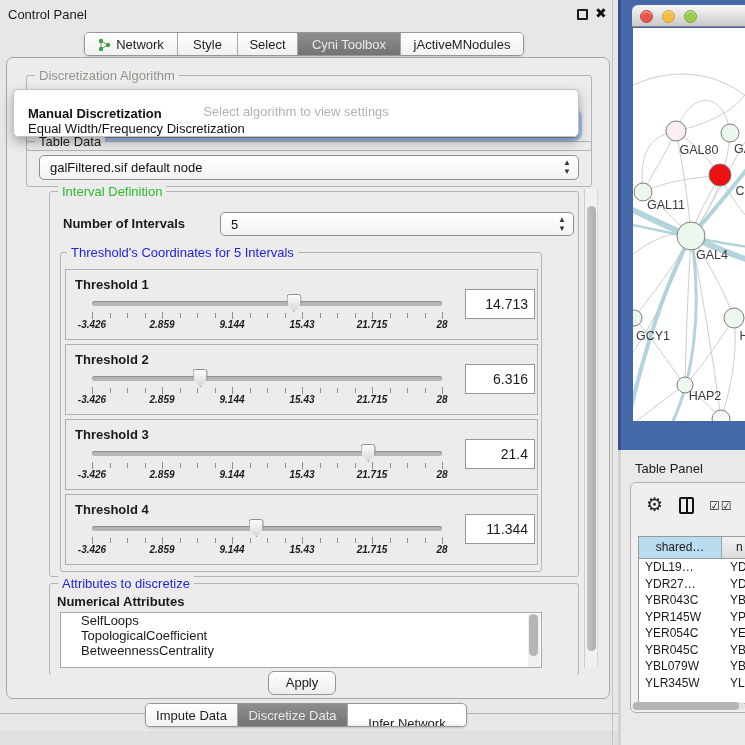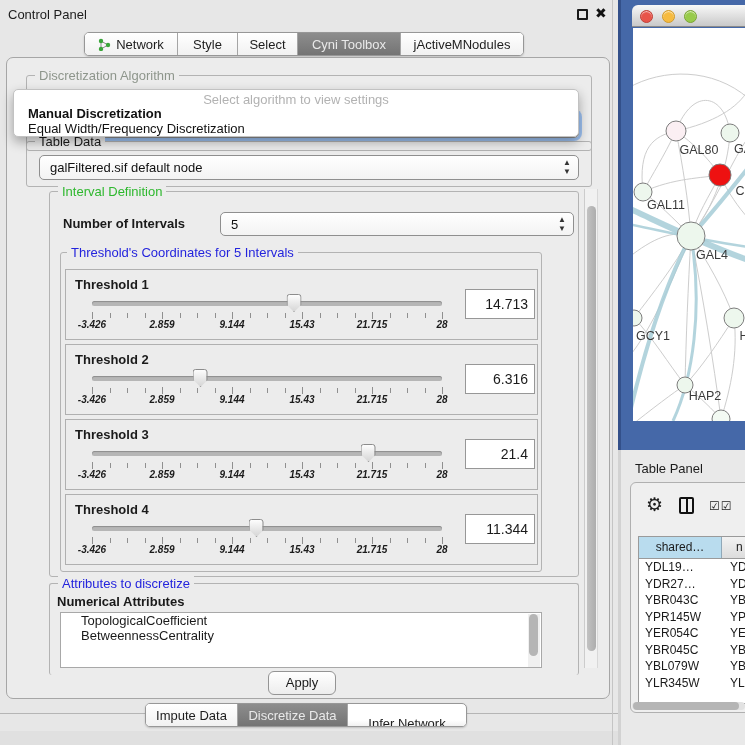--- a/index.html
+++ b/index.html
@@ -30,21 +30,21 @@
   .gt-muted { color:#8e968c; }
   .gt-dark  { color:#1a1a1a; }
 
   .combo { position:absolute; background:linear-gradient(#ffffff,#f3f3f3); border:1px solid #8f8f8f; border-radius:5px; font-size:13px; line-height:23px; padding-left:10px; color:#111; }
   .combo .arrows { position:absolute; right:6px; top:2px; width:10px; font-size:8px; line-height:9px; color:#333; text-align:center; }
 
   
   #algo-group { left:19px; top:17px; width:566px; height:76px; }
   #algo-combo { left:12px; top:36px; width:540px; height:26px; box-shadow:0 0 0 3px rgba(92,158,246,.55); }
   #algo-popup { left:6px; top:31px; width:566px; height:48px; background:#ffffff; border:1px solid #c2c2c2; border-radius:5px; box-shadow:0 5px 12px rgba(0,0,0,.32); z-index:40; overflow:hidden; }
-  #popup-placeholder { height:16px; text-align:center; color:#b2b2b2; font-size:13px; padding-top:2px; }
+  #popup-placeholder { height:16px; text-align:center; color:#b2b2b2; font-size:13px; padding-top:14px; }
   .popup-item { height:15px; font-size:13px; padding-left:14px; color:#111; line-height:15px; }
   .popup-item.bold { font-weight:bold; }
 
   
   #tabledata-group { left:19px; top:83px; width:566px; height:46px; }
   #tabledata-combo { left:12px; top:13px; width:540px; height:25px; }
 
   
   #settings-scrollbar { left:577px; top:131px; width:14px; height:479px; background:#f1f1f1; border-left:1px solid #cccccc; border-right:1px solid #d8d8d8; }
   #settings-scrollbar .sb-thumb { position:absolute; left:2px; top:17px; width:9px; height:445px; background:linear-gradient(90deg,#c2c2c2,#adadad); border-radius:5px; }
@@ -335,20 +335,21 @@
           <div class="value-box">11.344</div>
         </div>
       </div>
     </div>
 
     <div id="attr-group" class="group">
       <span class="group-title gt-blue">Attributes to discretize</span>
       <div id="attr-sublabel" class="abs">Numerical Attributes</div>
       <div id="attr-list" class="abs">
         <div id="attr-items">
+            <div class="attr-item">SelfLoops</div>
             <div class="attr-item">TopologicalCoefficient</div>
             <div class="attr-item">BetweennessCentrality</div>
           </div>
         <div id="attr-scrollbar">
             <div class="sb-thumb"></div>
           </div>
       </div>
     </div>
 
     <div id="settings-scrollbar" class="abs">

